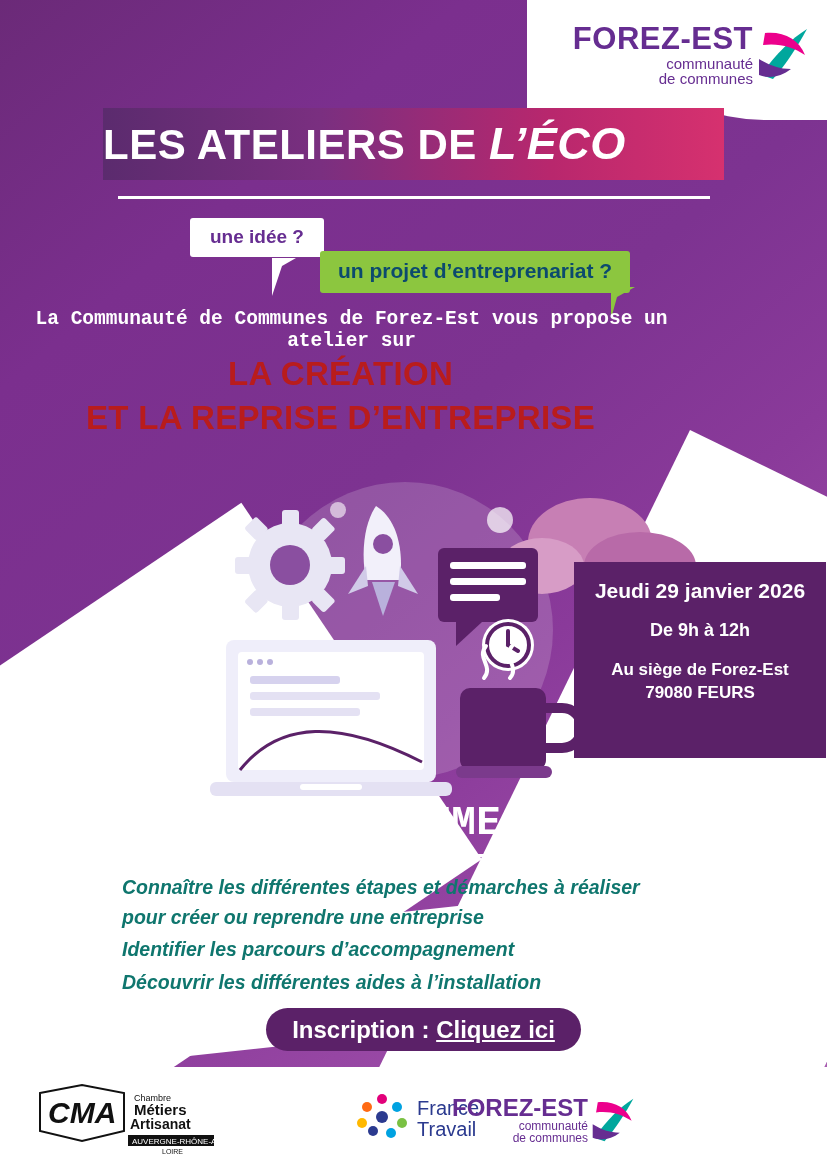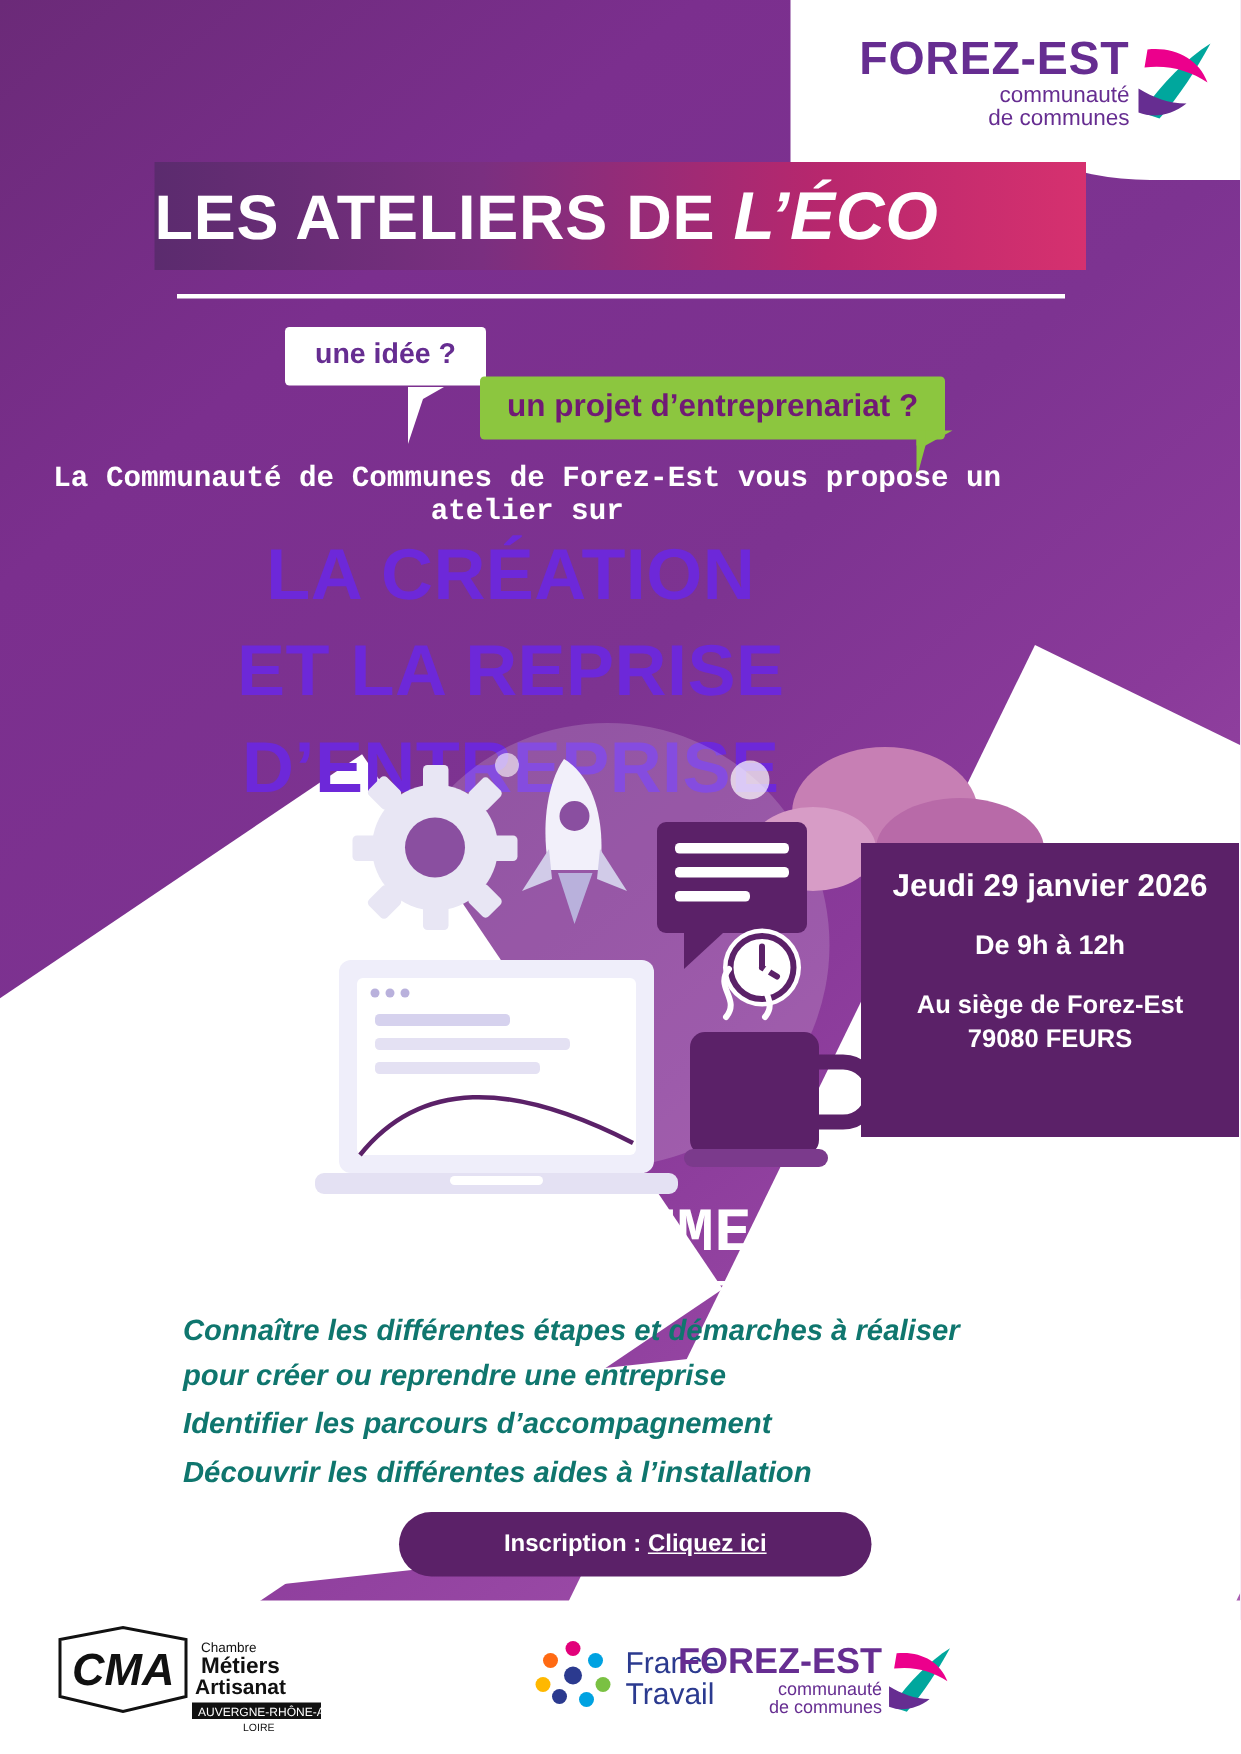--- a/index.html
+++ b/index.html
@@ -112,21 +112,21 @@
     border-right: 14px solid transparent;
     border-bottom: 30px solid transparent;
     border-top: 8px solid #ffffff;
   }
   .bubble-green {
     position: absolute; left: 320px; top: 251px;
     background: #8cc63f; padding: 8px 18px 10px 18px;
     border-radius: 3px;
   }
   .bubble-green .b-text {
-    color: #701a75; font-size: 21px; font-weight: bold;
+    color: #0c4a6e; font-size: 21px; font-weight: bold;
     font-family: "Liberation Sans", sans-serif;
     text-align: center;
   }
   .bubble-green-tail {
     position: absolute; left: 611px; top: 287px;
     width: 0; height: 0;
     border-left: 6px solid #8cc63f;
     border-right: 18px solid transparent;
     border-top: 10px solid #8cc63f;
     border-bottom: 22px solid transparent;
@@ -134,22 +134,22 @@
 
   
   .intro {
     position: absolute; left: 0; top: 308px; width: 703px;
     text-align: center; color: #ffffff;
     font-size: 19.5px; font-weight: bold;
     font-family: Liberation Mono, monospace;
   }
   .headline {
     position: absolute; left: 0; top: 352px; width: 681px;
-    text-align: center; color: #6d28d9;
-    font-size: 48px; font-weight: bold; line-height: 1.34;
+    text-align: center; color: #b91c1c;
+    font-size: 33px; font-weight: bold; line-height: 1.34;
     letter-spacing: .3px;
     font-family: "Liberation Sans", sans-serif;
   }
 
   
   .illus { position: absolute; left: 170px; top: 470px; width: 560px; height: 340px; }
 
   
   .info-box {
     position: absolute; left: 574px; top: 562px;
@@ -199,21 +199,21 @@
   .prog-list li .l2 { display: block; }
 
   
   .inscription {
     position: absolute; left: 266px; top: 1008px;
     width: 315px; height: 43px;
     background: #5b2168; border-radius: 22px;
     display: flex; align-items: center; justify-content: center;
   }
   .inscription-text {
-    color: #ffffff; font-size: 16px; font-weight: bold;
+    color: #ffffff; font-size: 24px; font-weight: bold;
     font-family: "Liberation Sans", sans-serif;
   }
   .inscription-link { text-decoration: underline; }
 
   
   .footer { position: absolute; left: 0; bottom: 0; width: 703px; height: 100px; }
   .cma-logo { position: absolute; left: 38px; top: 14px; width: 185px; height: 72px; }
   .ft-logo {
     position: absolute; left: 355px; top: 22px;
     display: flex; align-items: center; gap: 8px;

